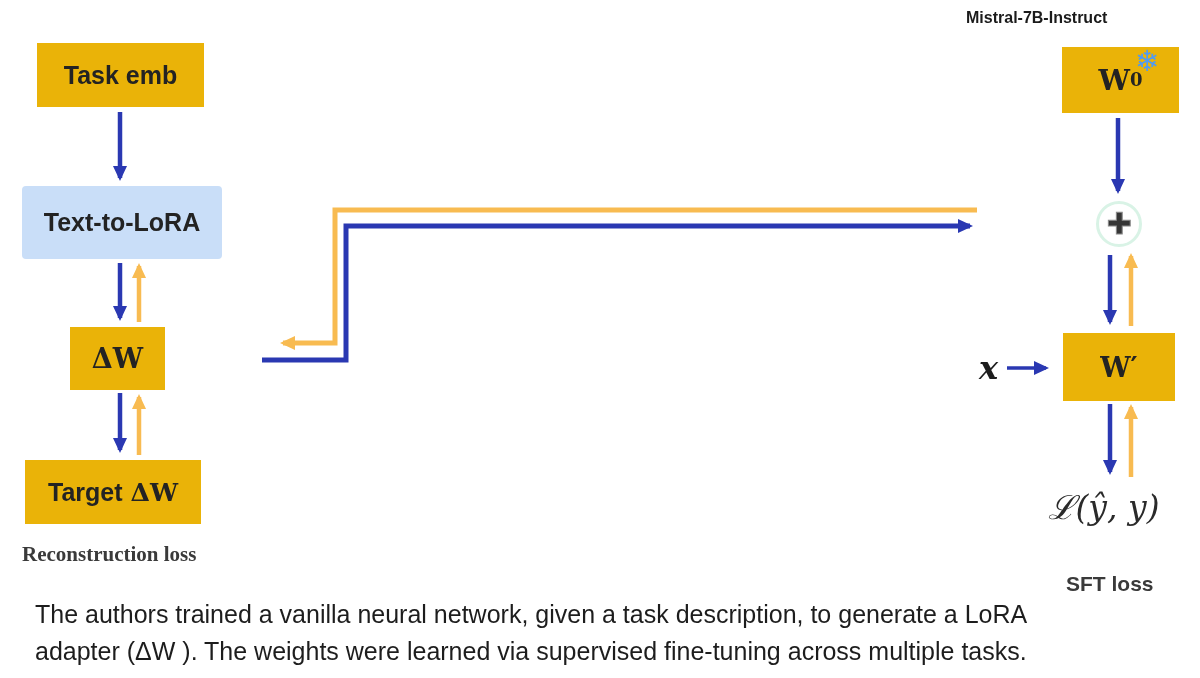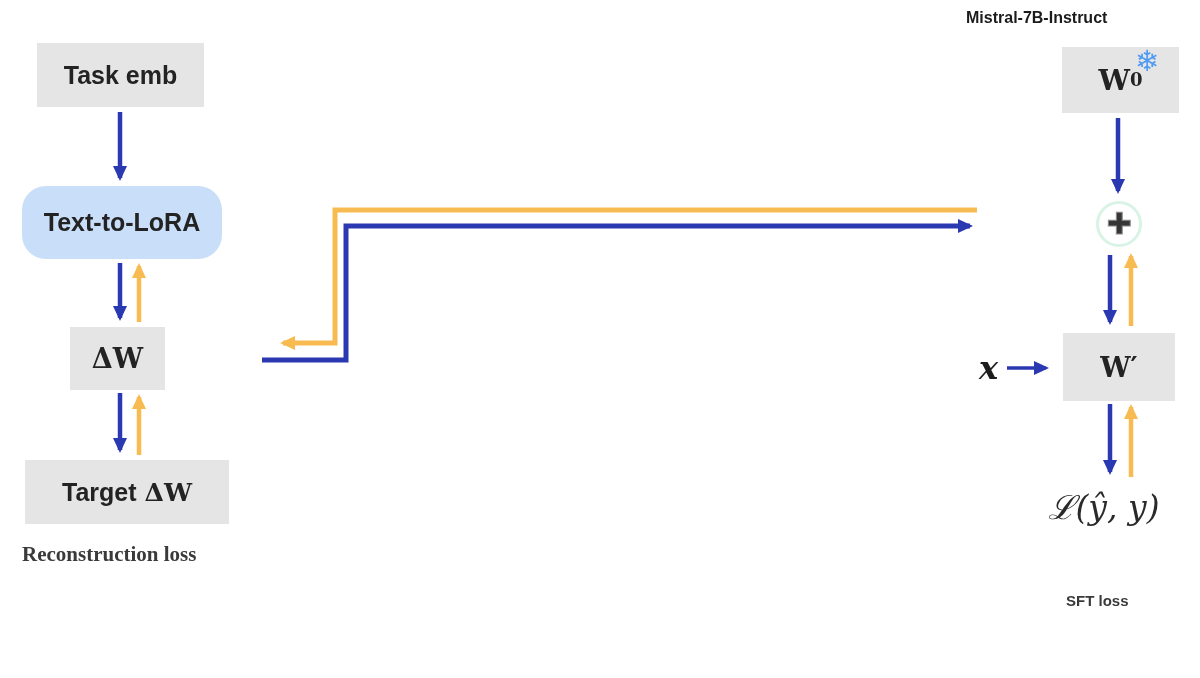--- a/index.html
+++ b/index.html
@@ -8,33 +8,33 @@
     width:1200px;height:678px;
     background:#ffffff;
     overflow:hidden;
     font-family:"Liberation Sans", sans-serif;
   }
   .abs{position:absolute;}
   svg.wires{position:absolute;left:0;top:0;z-index:1;}
   .node{
     position:absolute;z-index:2;
     display:flex;align-items:center;justify-content:center;
-    background:#e5e5e5;color:#232323;
+    background:#eab308;color:#232323;
     font-weight:bold;font-size:25px;
   }
-  .node.blue{background:#c9def8;border-radius:24px;}
+  .node.blue{background:#c9def8;border-radius:4px;}
   .serifmath{font-family:"DejaVu Serif", serif;}
   .label{
     position:absolute;z-index:2;
     font-weight:bold;color:#333333;white-space:nowrap;
   }
   #task-emb{left:37px;top:43px;width:167px;height:64px;}
   #t2l{left:22px;top:186px;width:200px;height:73px;}
   #dw{left:70px;top:327px;width:95px;height:63px;font-size:27px;}
-  #target-dw{left:25px;top:460px;width:204px;height:64px;}
+  #target-dw{left:25px;top:460px;width:176px;height:64px;}
   #target-dw .serifmath{margin-left:8px;}
   #recon-label{left:22px;top:542px;font-size:21px;color:#3a3a3a;font-family:Liberation Serif, serif;}
   #mistral-label{left:966px;top:9px;font-size:16px;color:#1b1b1b;}
   #w0{left:1062px;top:47px;width:117px;height:66px;font-size:28px;}
   #w0 sub{font-size:18px;line-height:0;}
   #snowflake{left:1135px;top:44px;z-index:3;font-size:29px;color:#4f9bf3;
     font-family:"DejaVu Sans", sans-serif;font-weight:normal;}
   #plus-ring{
     left:1096px;top:201px;width:46px;height:46px;z-index:2;
     border:3px solid #d9f3e6;border-radius:50%;
@@ -44,21 +44,21 @@
   #plus-ring .plus{
     font-family:"DejaVu Sans", sans-serif;
     font-size:30px;font-weight:bold;color:#363636;line-height:1;
     -webkit-text-stroke:1px #8a8a8a;
   }
   #w-prime{left:1063px;top:333px;width:112px;height:68px;font-size:27px;}
   #x-input{left:979px;top:349px;font-size:32px;font-style:italic;
     font-family:"DejaVu Serif", serif;color:#1d1d1d;}
   #loss-math{left:1048px;top:484px;font-size:33px;font-style:italic;font-weight:400;
     font-family:"DejaVu Serif", serif;color:#2a2a2a;white-space:nowrap;}
-  #sft-label{left:1066px;top:592px;font-size:15px;color:#3a3a3a;}
+  #sft-label{left:1066px;top:572px;font-size:21px;color:#3a3a3a;}
   #caption{
     position:absolute;left:35px;top:596px;z-index:2;
     font-size:25px;color:#1d1d1d;line-height:37px;white-space:nowrap;
   }
 </style>
 </head>
 <body>
 
 <div id="stage">
 
@@ -123,14 +123,18 @@
   <div class="node serifmath" id="w-prime">
     <span>W′</span>
   </div>
 
   <div class="abs" id="x-input" style="font-weight:bold;">x</div>
 
   <div class="abs" id="loss-math">ℒ(ŷ, y)</div>
 
   <div class="label" id="sft-label">SFT loss</div>
 
+  <div id="caption">
+    <div>The authors trained a vanilla neural network, given a task description, to generate a LoRA</div>
+    <div>adapter (ΔW ). The weights were learned via supervised fine-tuning across multiple tasks.</div>
+  </div>
 
 </div>
 
 </body></html>

